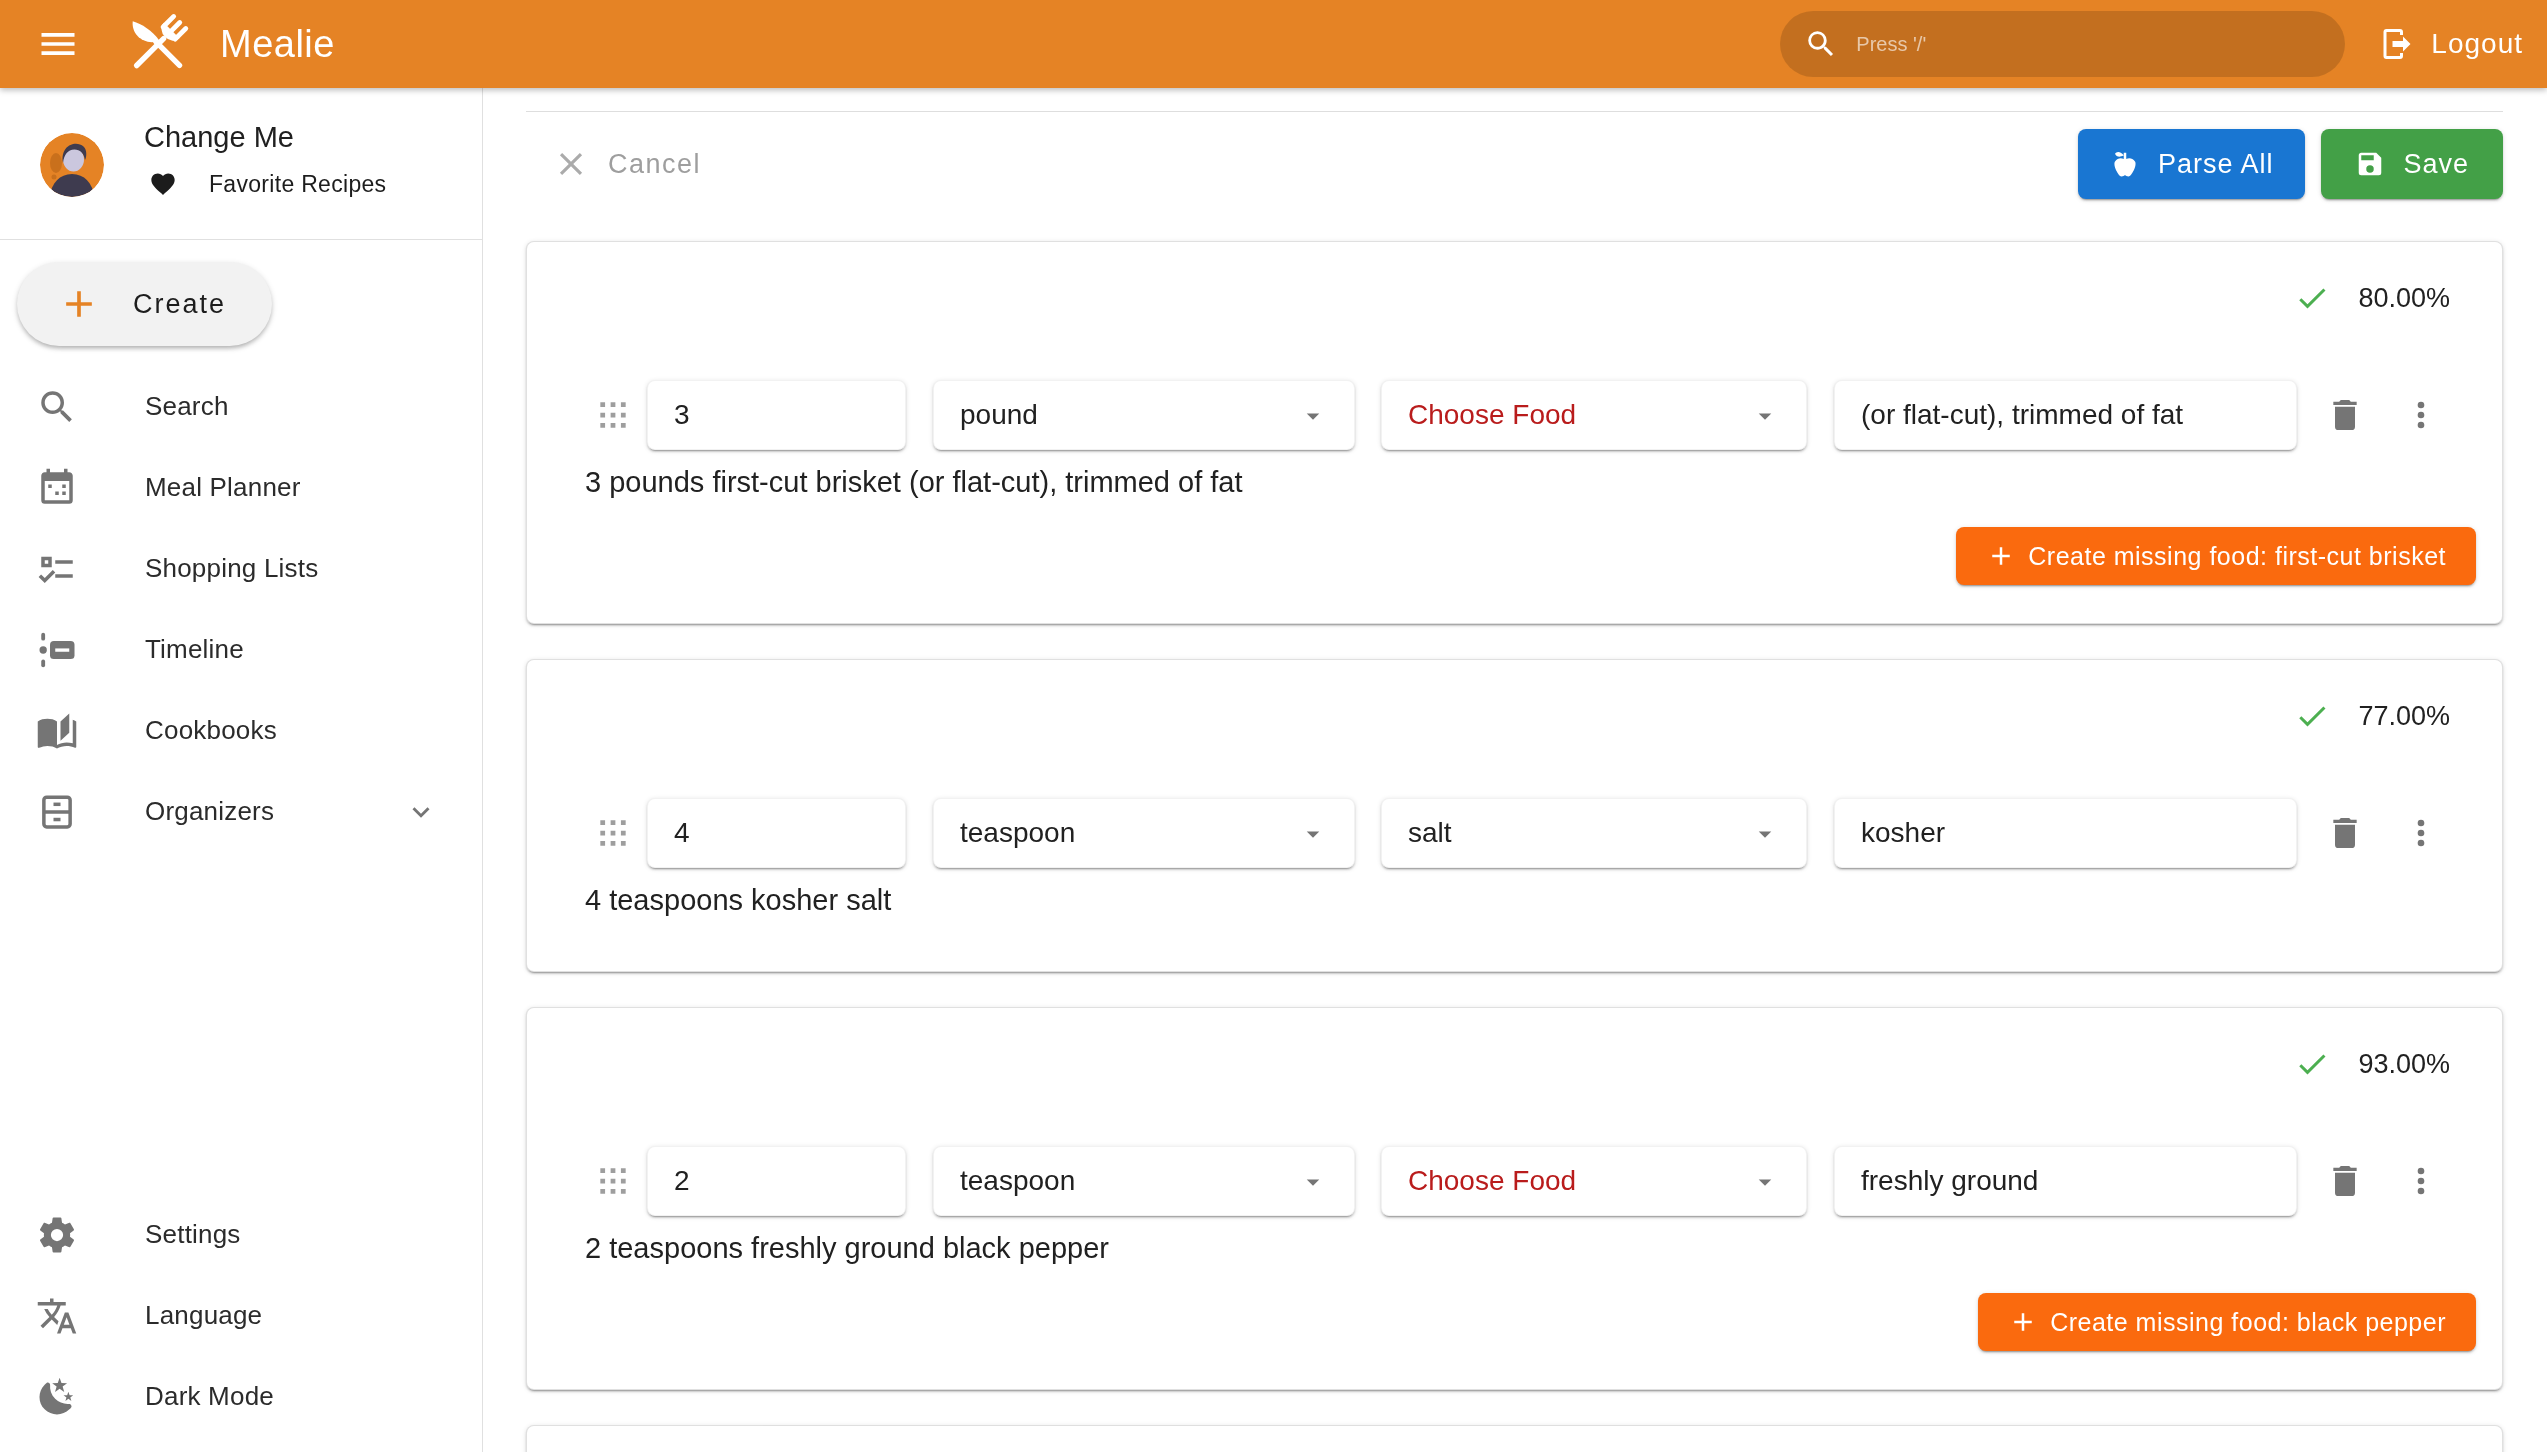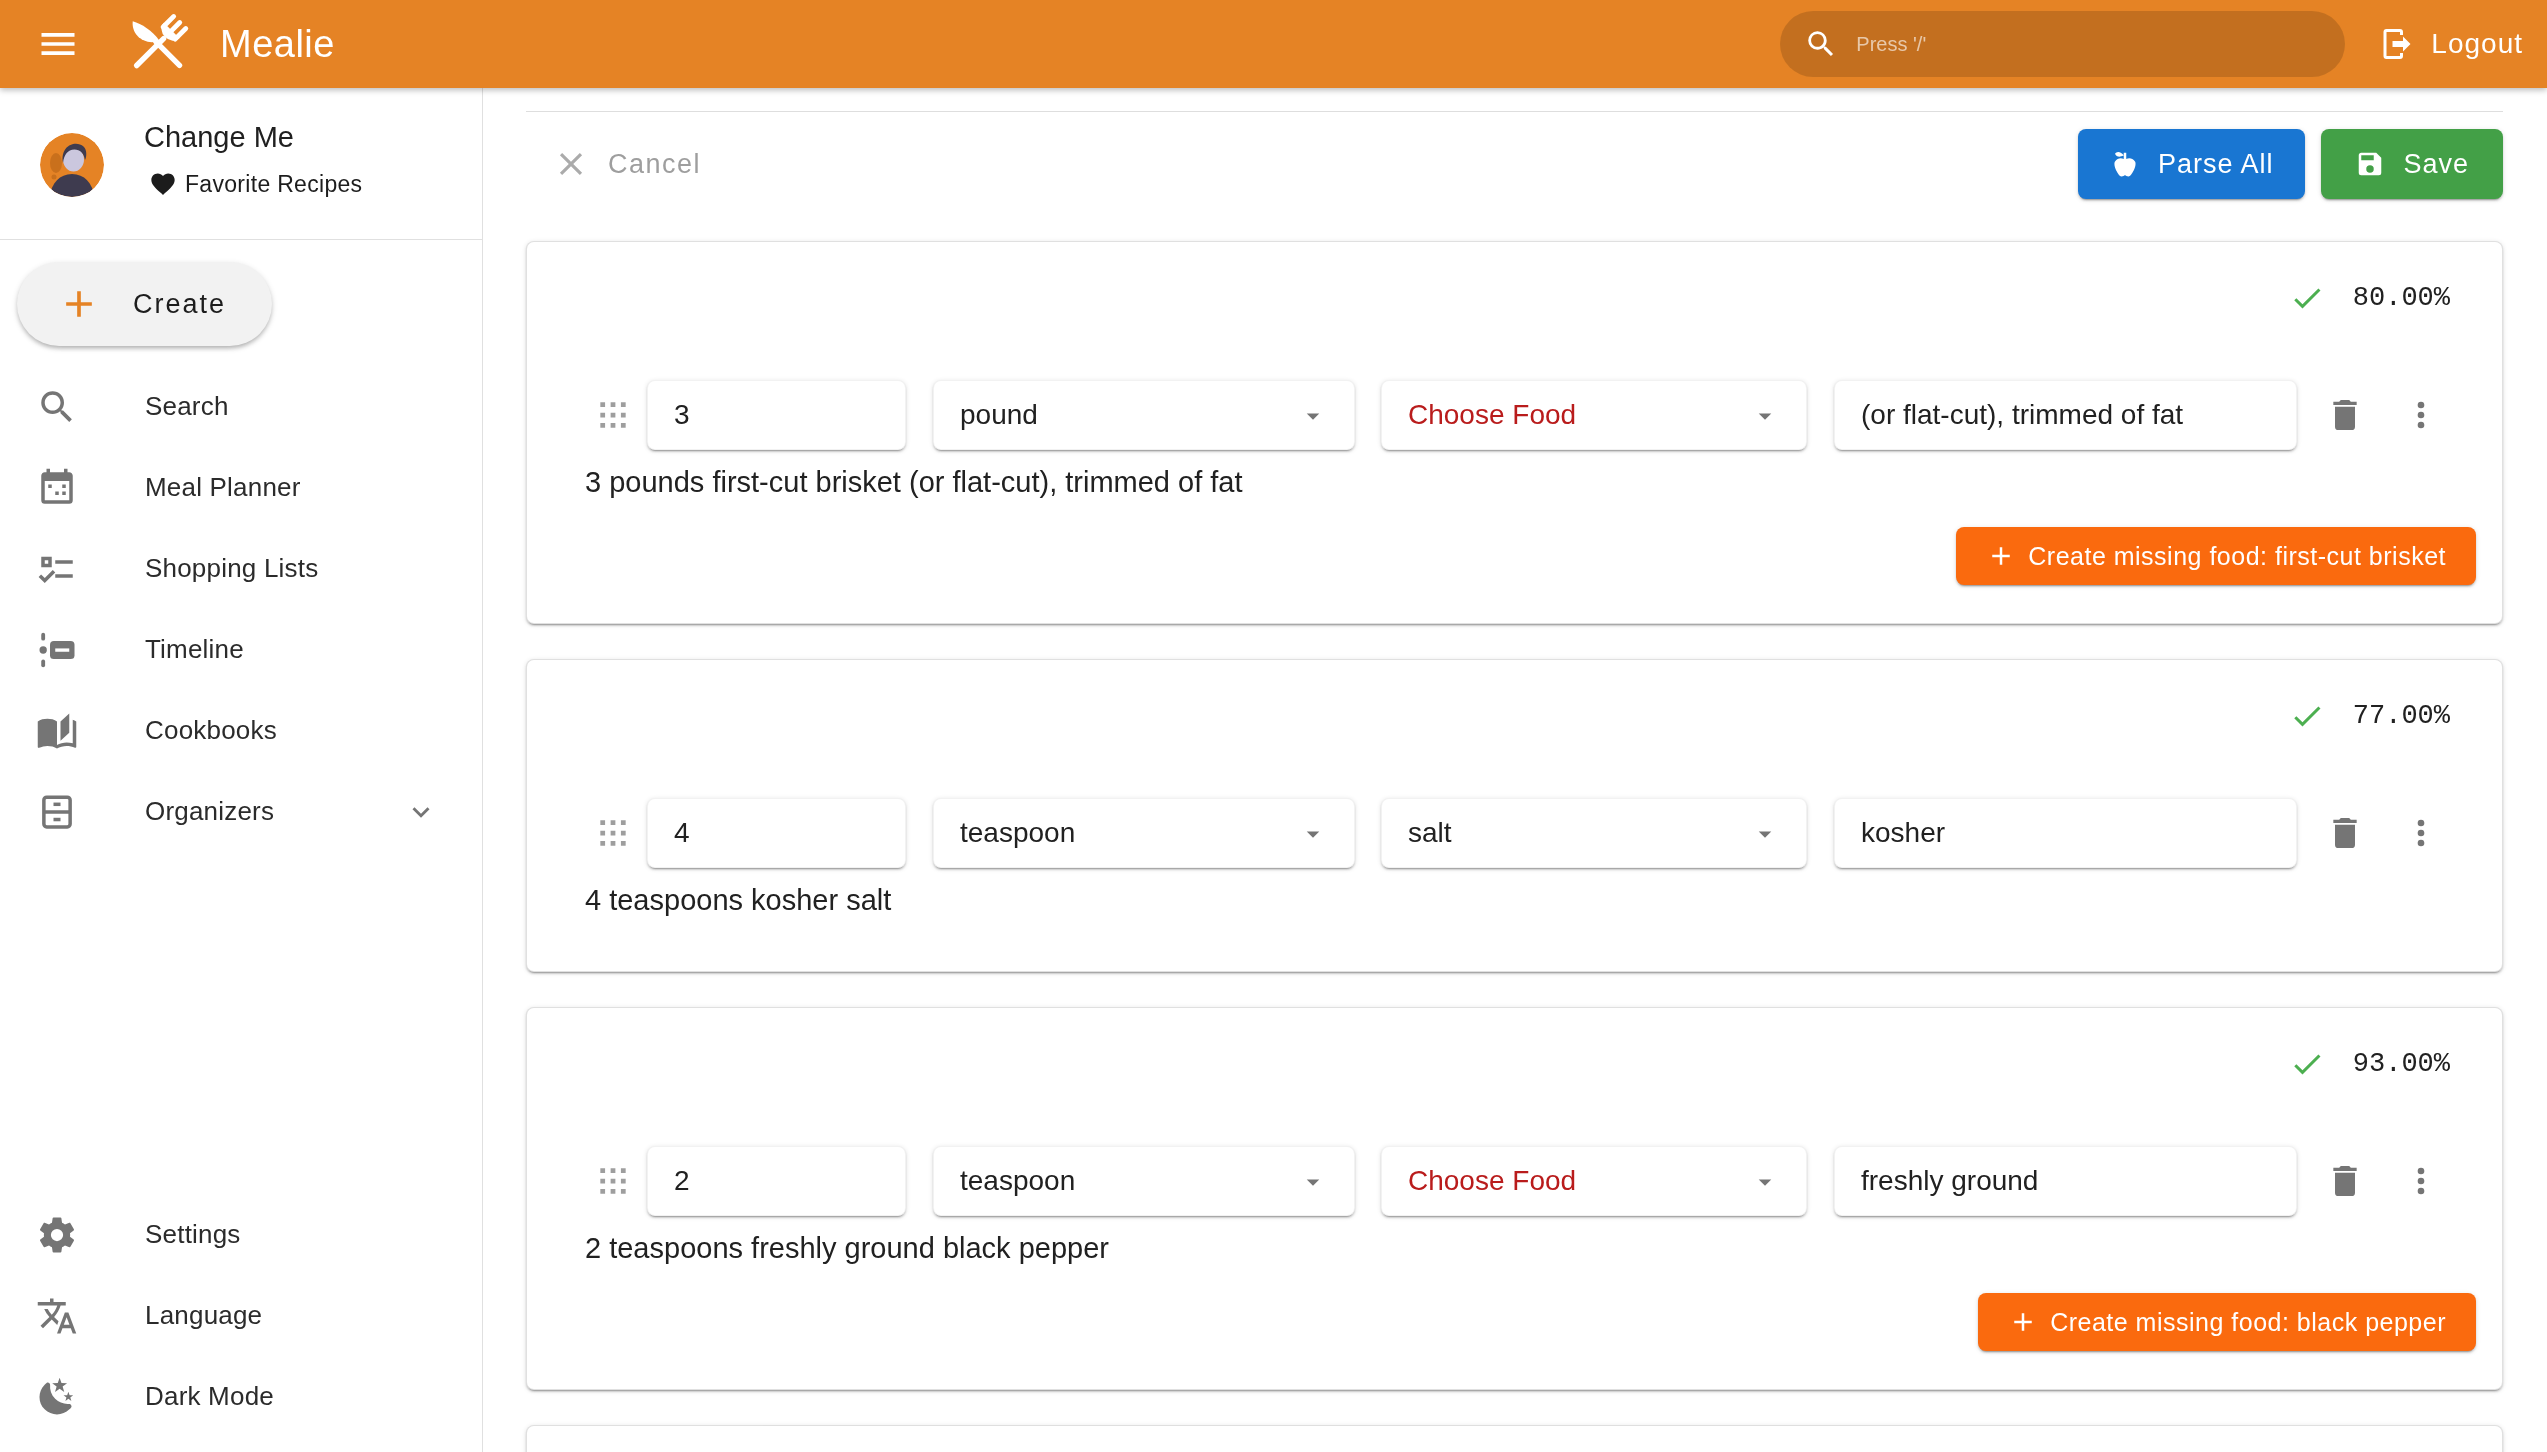--- a/index.html
+++ b/index.html
@@ -28,21 +28,21 @@
                 color:#fff; font-family:inherit; font-size:28px; font-weight:500; letter-spacing:1px; }
 
   
   .sidebar { position:absolute; top:88px; left:0; width:483px; height:1365px;
              background:#fff; border-right:1px solid #E0E0E0; z-index:10; }
   .user-section { position:relative; height:151px; }
   .avatar { position:absolute; left:40px; top:45px; width:64px; height:64px;
             border-radius:50%; overflow:hidden; cursor:pointer; }
   .user-name { position:absolute; left:144px; top:33px; font-size:29px; color:#202020; }
   .favorites-row { position:absolute; left:149px; top:82px; display:flex; align-items:center;
-                   gap:8px; cursor:pointer; }
+                   gap:32px; cursor:pointer; }
   .favorites-row span { font-size:23px; font-weight:500; color:#1d1d1d; letter-spacing:0.3px; }
   .sidebar-divider { height:1px; background:#E0E0E0; width:100%; }
   .create-btn { margin:22px 0 0 17px; width:255px; height:84px; border-radius:42px;
                 background:#F2F2F2; border:none; cursor:pointer; display:flex; align-items:center;
                 padding:0 0 0 40px; gap:32px; font-family:inherit;
                 box-shadow:0 3px 4px -1px rgba(0,0,0,0.22), 0 2px 6px rgba(0,0,0,0.14); }
   .create-btn span { font-size:27px; font-weight:500; letter-spacing:2px; color:#1d1d1d; }
   .nav-list { margin-top:20px; }
   .nav-item { height:81px; display:flex; align-items:center; padding-left:36px; cursor:pointer; }
   .nav-item .nav-icon { width:42px; height:42px; flex:0 0 auto; }
@@ -68,21 +68,21 @@
 
   
   .card { background:#fff; border:1px solid rgba(0,0,0,0.12); border-radius:8px;
           margin-top:35px; display:flex; flex-direction:column;
           box-shadow:0 3px 1px -2px rgba(0,0,0,0.2), 0 2px 2px 0 rgba(0,0,0,0.14), 0 1px 5px 0 rgba(0,0,0,0.12); }
   .card.first { margin-top:41px; }
   .card.h-tall { height:383px; }
   .card.h-short { height:313px; }
   .card.stub { height:60px; border-bottom:none; border-radius:8px 8px 0 0; }
   .confidence-row { margin-top:36px; height:40px; display:flex; align-items:center;
-                    justify-content:flex-end; padding-right:52px; gap:28px;font-family:Liberation Mono, monospace; }
+                    justify-content:flex-end; padding-right:52px; gap:28px; }
   .confidence-row span { font-size:27px; color:#212121; }
   .fields-row { margin-top:62px; height:70px; display:flex; align-items:center; padding-left:64px; }
   .drag-handle { width:44px; height:44px; display:flex; align-items:center; justify-content:center;
                  cursor:grab; }
   .field { height:70px; background:#fff; border-radius:8px; border:1px solid rgba(0,0,0,0.05);
            display:flex; align-items:center; position:relative;
            box-shadow:0 3px 1px -2px rgba(0,0,0,0.2), 0 2px 2px 0 rgba(0,0,0,0.14), 0 1px 5px 0 rgba(0,0,0,0.12); }
   .field input { width:100%; border:none; outline:none; background:transparent;
                  font-family:inherit; font-size:28px; color:#212121; padding:0 20px 0 26px; }
   .field.qty   { margin-left:12px; width:259px; }

